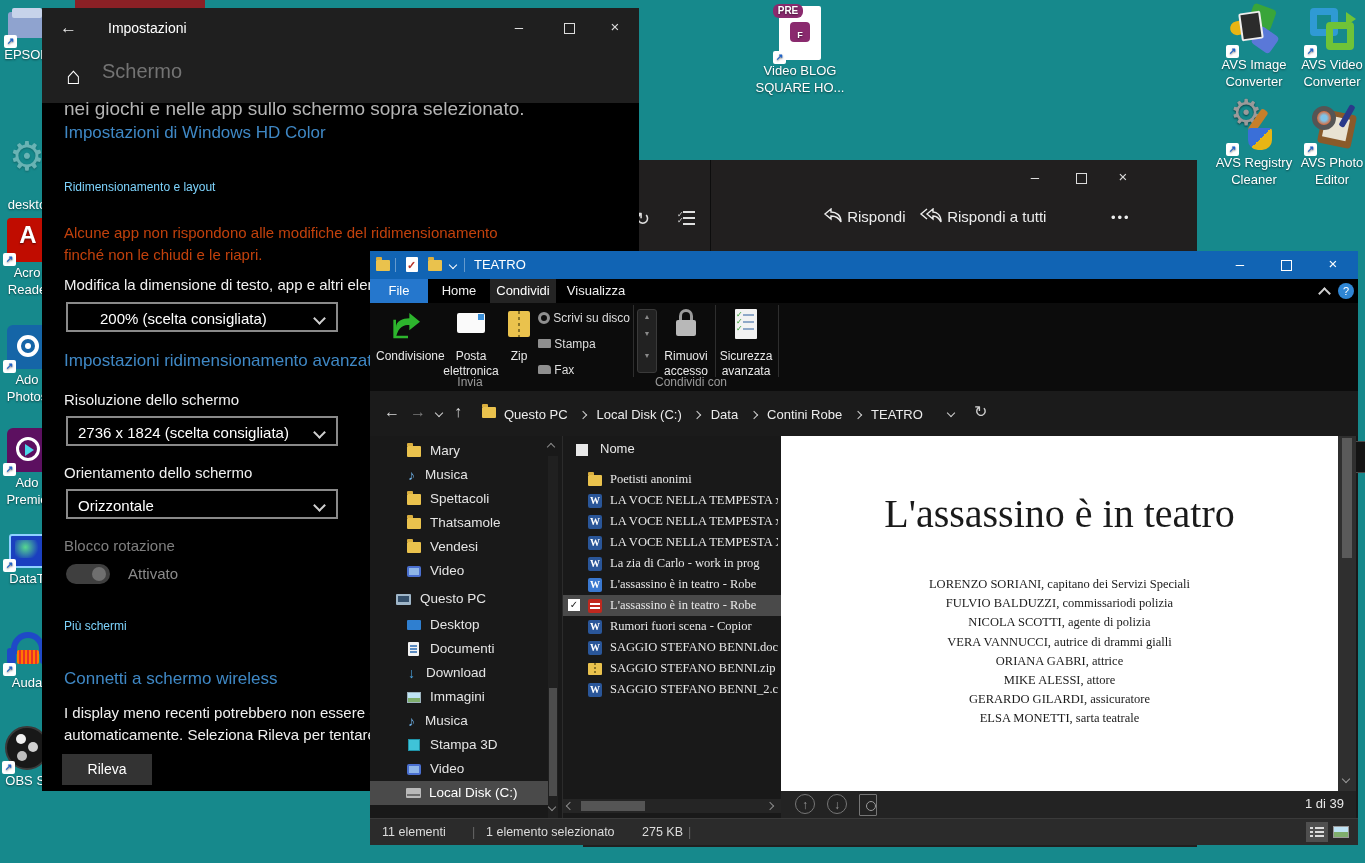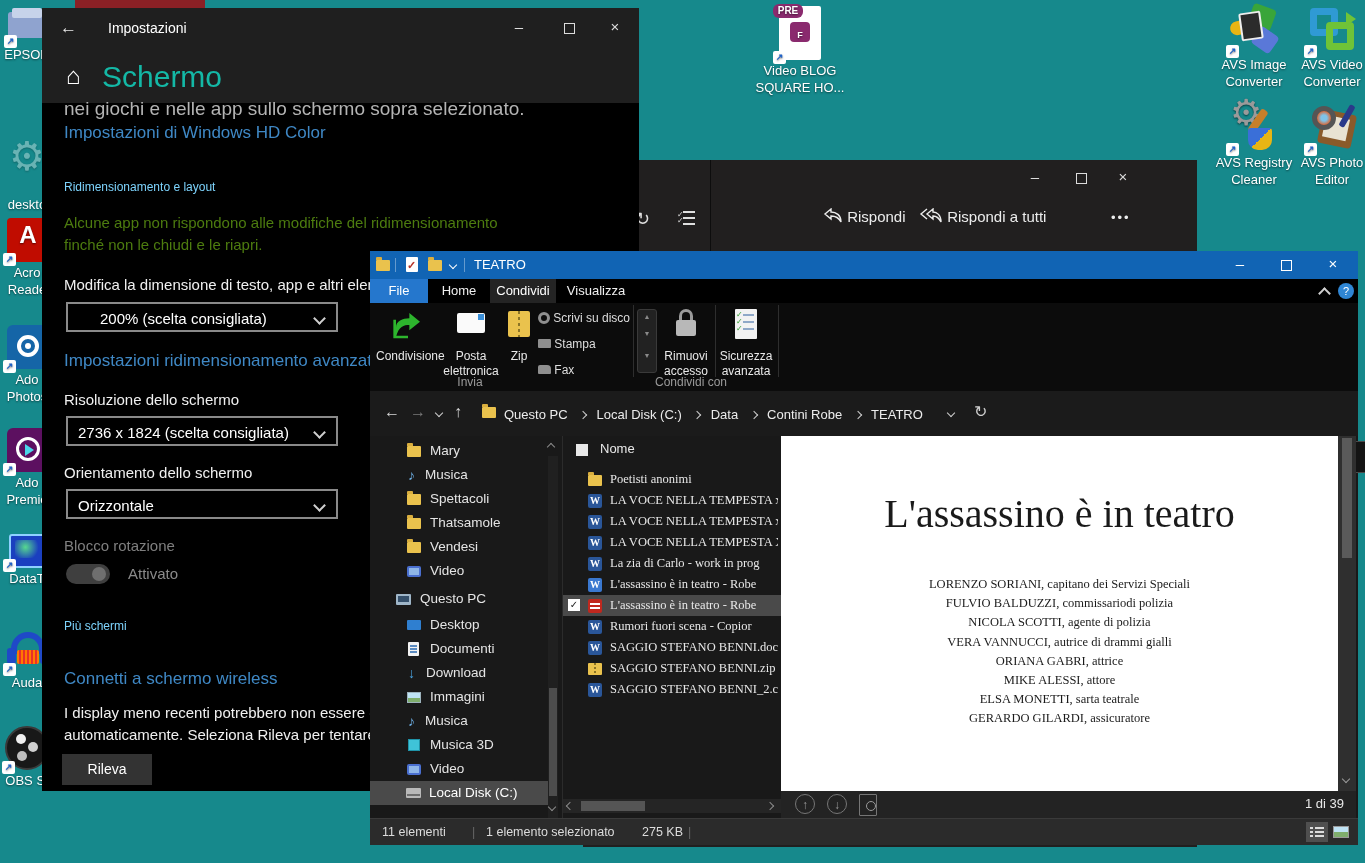--- a/index.html
+++ b/index.html
@@ -240,28 +240,28 @@
 
   <div class="win" id="settings">
     <div class="topstrip"></div>
     <div class="abs" style="left:18px;top:10px;color:#e8e8e8;font-size:17px;">←</div>
     <div class="abs" style="left:66px;top:12px;color:#fff;font-size:14px;">Impostazioni</div>
     <div class="capbtn" style="left:462px;top:10px;">–</div>
     <div class="capbtn" style="left:512px;top:12px;"><span class="sq"></span></div>
     <div class="capbtn" style="left:558px;top:10px;">×</div>
 
     <div class="abs" style="left:24px;top:54px;color:#fff;font-size:24px;">⌂</div>
-    <div class="abs" style="left:60px;top:52px;color:#14b8a6;font-size:30px;font-weight:300;text-align:center;">Schermo</div>
+    <div class="abs" style="left:60px;top:52px;color:#737373;font-size:20px;font-weight:300;text-align:center;">Schermo</div>
 
     <div class="abs" style="left:22px;top:90px;color:#b4b4b4;font-size:19px;">nei giochi e nelle app sullo schermo sopra selezionato.</div>
     <div class="abs slink" style="left:22px;top:115px;">Impostazioni di Windows HD Color</div>
 
     <div class="abs shead" style="left:22px;top:172px;">Ridimensionamento e layout</div>
 
-    <div class="abs" style="left:22px;top:204px;color:#4d7c0f;font-size:15px;line-height:22px;">
+    <div class="abs" style="left:22px;top:214px;color:#c2410c;font-size:15px;line-height:22px;">
       <div>Alcune app non rispondono alle modifiche del ridimensionamento</div>
       <div>finché non le chiudi e le riapri.</div>
     </div>
     <div class="abs" style="left:22px;top:268px;color:#f0f0f0;font-size:15px;white-space:nowrap;">Modifica la dimensione di testo, app e altri elementi</div>
 
     <div class="sdrop" style="left:24px;top:294px;padding-left:32px;">
       <span>200% (scelta consigliata)</span><span class="chev d"></span>
     </div>
     <div class="abs slink" style="left:22px;top:343px;">Impostazioni ridimensionamento avanzate</div>
 
@@ -426,21 +426,21 @@
       <div class="navrow" style="top:51px;"><span class="ic-folder" style="margin:0 9px 0 37px;"></span><span>Spettacoli</span></div>
       <div class="navrow" style="top:75px;"><span class="ic-folder" style="margin:0 9px 0 37px;"></span><span>Thatsamole</span></div>
       <div class="navrow" style="top:99px;"><span class="ic-folder" style="margin:0 9px 0 37px;"></span><span>Vendesi</span></div>
       <div class="navrow" style="top:123px;"><span class="ic-video" style="margin:0 9px 0 37px;"></span><span>Video</span></div>
       <div class="navrow" style="top:151px;"><span class="ic-pc" style="margin:0 9px 0 26px;"></span><span>Questo PC</span></div>
       <div class="navrow" style="top:177px;"><span class="ic-desktop" style="margin:0 9px 0 37px;"></span><span>Desktop</span></div>
       <div class="navrow" style="top:201px;"><span class="ic-docu" style="margin:0 11px 0 38px;"></span><span>Documenti</span></div>
       <div class="navrow" style="top:225px;"><span class="ic-down" style="margin:0 11px 0 38px;">↓</span><span>Download</span></div>
       <div class="navrow" style="top:249px;"><span class="ic-pic" style="margin:0 9px 0 37px;"></span><span>Immagini</span></div>
       <div class="navrow" style="top:273px;"><span class="ic-music" style="margin:0 10px 0 38px;">♪</span><span>Musica</span></div>
-      <div class="navrow" style="top:297px;"><span class="ic-cube" style="margin:0 10px 0 38px;"></span><span>Musica 3D</span></div>
+      <div class="navrow" style="top:297px;"><span class="ic-cube" style="margin:0 10px 0 38px;"></span><span>Stampa 3D</span></div>
       <div class="navrow" style="top:321px;"><span class="ic-video" style="margin:0 9px 0 37px;"></span><span>Video</span></div>
       <div class="navrow" style="top:345px;width:178px;background:#4a4a4a;color:#fff;"><span class="ic-disk" style="margin:0 8px 0 36px;"></span><span>Local Disk (C:)</span></div>
 
       <div class="abs" style="left:178px;top:20px;width:10px;height:362px;background:#202020;">
         <div class="abs" style="left:1px;top:232px;width:8px;height:108px;background:#4d4d4d;"></div>
       </div>
     </div>
     <span class="chev d sm" style="position:absolute;left:179px;top:553px;border-color:#8a8a8a;"></span>
     <div class="abs" style="left:192px;top:185px;width:1px;height:382px;background:#2b2b2b;"></div>
 
@@ -473,22 +473,22 @@
 
     <div id="docpage">
       <div style="margin-top:54px;font-size:40px;">L'assassino è in teatro</div>
       <div style="margin-top:38px;font-size:12.5px;line-height:19.2px;">
         <div>LORENZO SORIANI, capitano dei Servizi Speciali</div>
         <div>FULVIO BALDUZZI, commissariodi polizia</div>
         <div>NICOLA SCOTTI, agente di polizia</div>
         <div>VERA VANNUCCI, autrice di drammi gialli</div>
         <div>ORIANA GABRI, attrice</div>
         <div>MIKE ALESSI, attore</div>
+        <div>GERARDO GILARDI, assicuratore</div>
         <div>ELSA MONETTI, sarta teatrale</div>
-        <div>GERARDO GILARDI, assicuratore</div>
       </div>
     </div>
 
     <div class="abs" style="left:968px;top:185px;width:18px;height:355px;background:#2f2f2f;">
       <div class="abs" style="left:4px;top:2px;width:10px;height:120px;background:#5a5a5a;"></div>
       <span class="chev d sm" style="position:absolute;left:5px;top:340px;border-color:#9a9a9a;"></span>
     </div>
 
     <div class="abs" style="left:411px;top:540px;width:575px;height:27px;background:#232323;">
       <div class="circ-ic" style="left:14px;top:3px;">↑</div>

